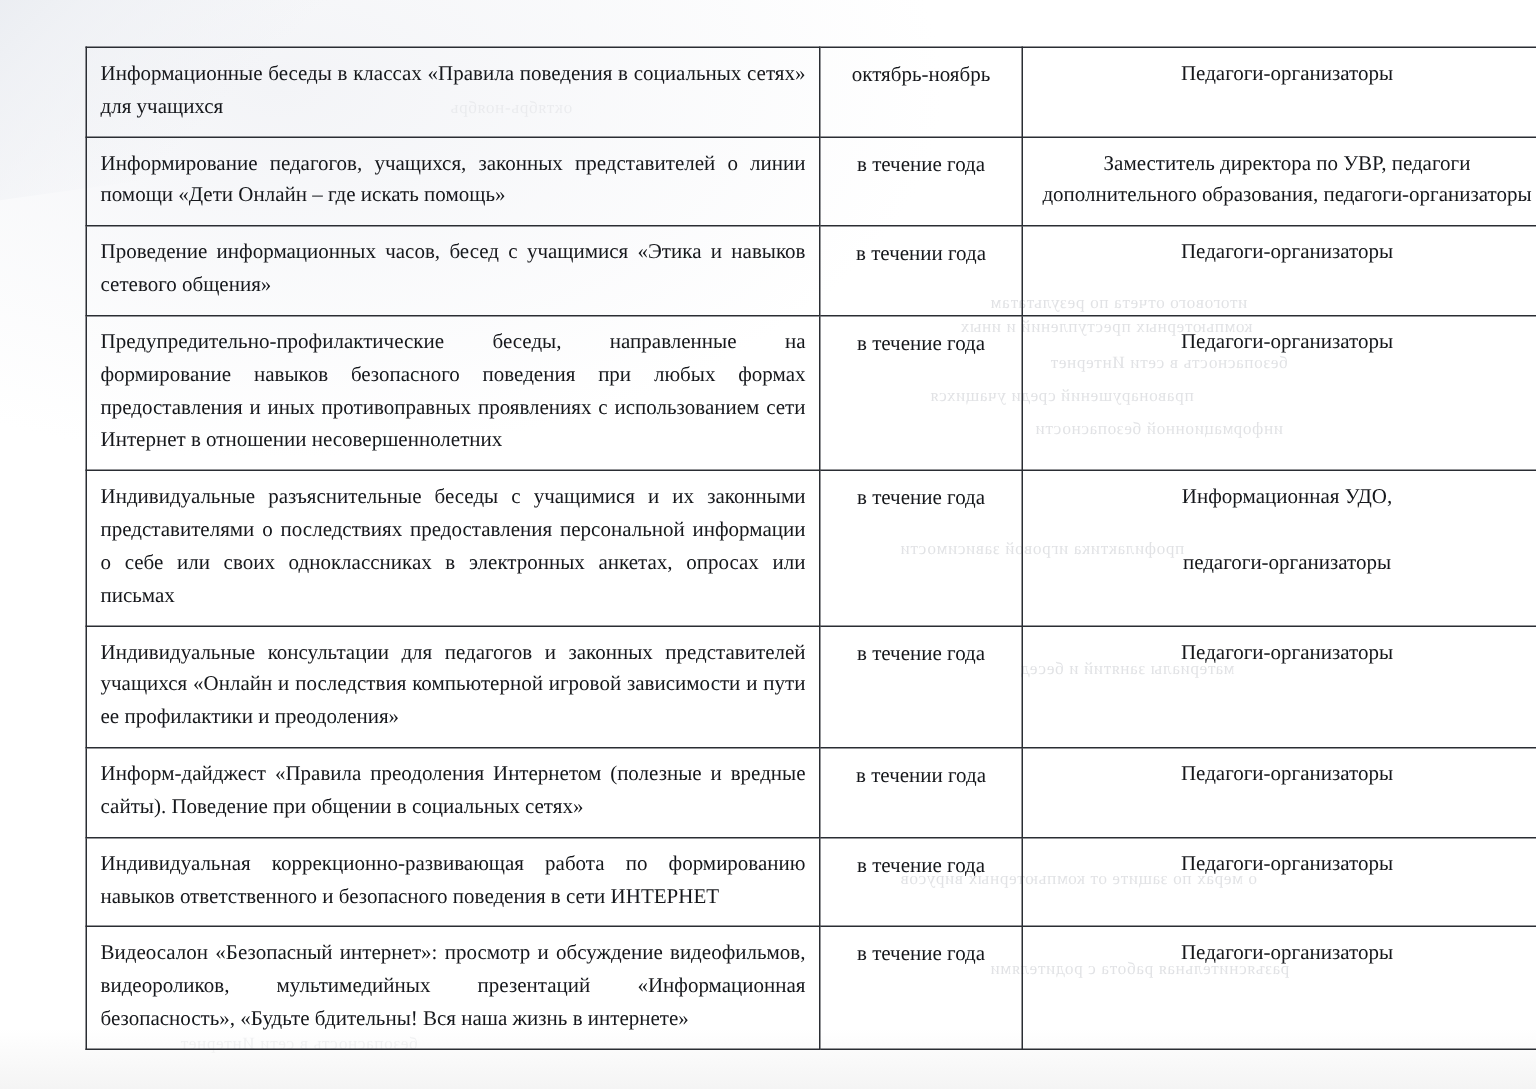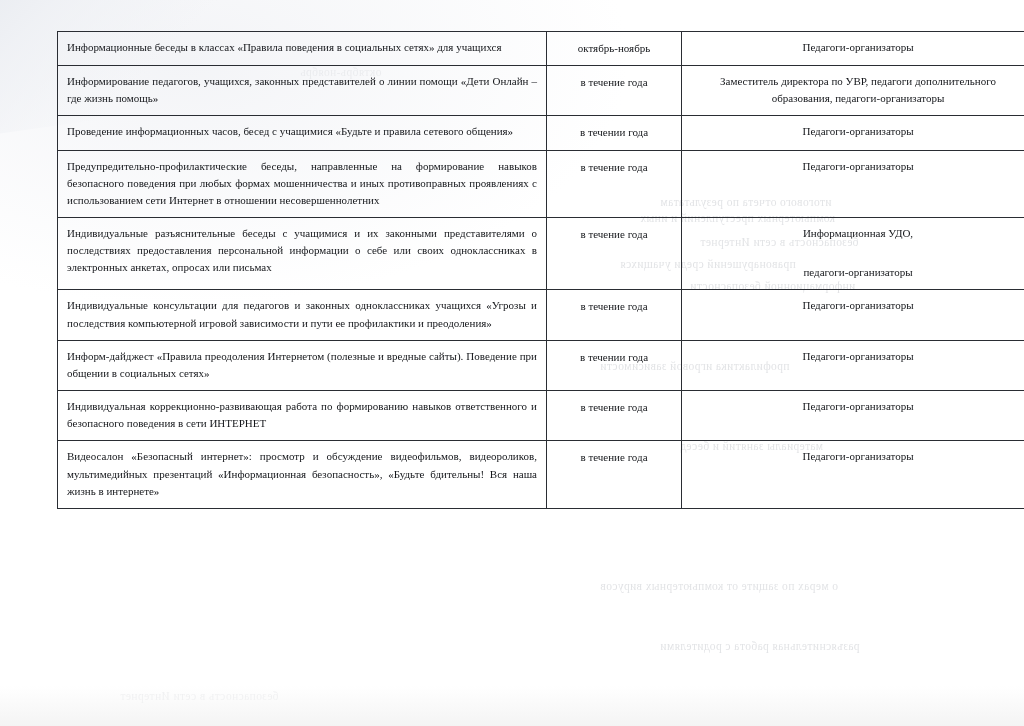--- a/index.html
+++ b/index.html
@@ -61,21 +61,21 @@
     top: 31px;
     width: 920px;
     border-collapse: collapse;
     table-layout: fixed;
     color: #15171b;
   }
   #doc-table td {
     border: 1.15px solid #2a2d33;
     vertical-align: top;
     padding: 7px 9px 8px 9px;
-    font-size: 11px;
+    font-size: 14px;
     line-height: 1.56;
   }
   .col-activity   { width: 470px; text-align: justify; text-align-last: left; }
   .col-term       { width: 116px; text-align: center; }
   .col-resp       { width: 334px; text-align: left; }
 
   .col-term .term-text { display: inline-block; padding-top: 1px; }
 
   
   .col-activity p { margin: 0; }
@@ -117,45 +117,45 @@
       <td class="col-term">
         <span class="term-text">октябрь-ноябрь</span>
       </td>
       <td class="col-resp">
         <p class="resp-line">Педагоги-организаторы</p>
       </td>
     </tr>
 
     <tr>
       <td class="col-activity">
-        <p>Информирование педагогов, учащихся, законных представителей о линии помощи «Дети Онлайн  – где жизнь помощь»</p>
+        <p>Информирование педагогов, учащихся, законных представителей о линии помощи «Дети Онлайн  – где искать помощь»</p>
       </td>
       <td class="col-term">
         <span class="term-text">в течение года</span>
       </td>
       <td class="col-resp">
         <p class="resp-line">Заместитель директора по УВР, педагоги дополнительного образования, педагоги-организаторы</p>
       </td>
     </tr>
 
     <tr>
       <td class="col-activity">
-        <p>Проведение информационных часов, бесед с учащимися «Будьте и правила сетевого общения»</p>
+        <p>Проведение информационных часов, бесед с учащимися «Этика и навыков сетевого общения»</p>
       </td>
       <td class="col-term">
         <span class="term-text">в течении года</span>
       </td>
       <td class="col-resp">
         <p class="resp-line">Педагоги-организаторы</p>
       </td>
     </tr>
 
     <tr>
       <td class="col-activity">
-        <p>Предупредительно-профилактические беседы, направленные на формирование навыков безопасного поведения при любых формах мошенничества и иных противоправных проявлениях с использованием сети Интернет в отношении несовершеннолетних</p>
+        <p>Предупредительно-профилактические беседы, направленные на формирование навыков безопасного поведения при любых формах предоставления и иных противоправных проявлениях с использованием сети Интернет в отношении несовершеннолетних</p>
       </td>
       <td class="col-term">
         <span class="term-text">в течение года</span>
       </td>
       <td class="col-resp">
         <p class="resp-line">Педагоги-организаторы</p>
       </td>
     </tr>
 
     <tr>
@@ -166,21 +166,21 @@
         <span class="term-text">в течение года</span>
       </td>
       <td class="col-resp">
         <p class="resp-line">Информационная УДО,</p>
         <p class="resp-line spaced">педагоги-организаторы</p>
       </td>
     </tr>
 
     <tr>
       <td class="col-activity">
-        <p>Индивидуальные консультации для педагогов и законных одноклассниках учащихся «Угрозы и последствия компьютерной игровой зависимости и пути ее профилактики и преодоления»</p>
+        <p>Индивидуальные консультации для педагогов и законных представителей учащихся «Онлайн и последствия компьютерной игровой зависимости и пути ее профилактики и преодоления»</p>
       </td>
       <td class="col-term">
         <span class="term-text">в течение года</span>
       </td>
       <td class="col-resp">
         <p class="resp-line">Педагоги-организаторы</p>
       </td>
     </tr>
 
     <tr>

